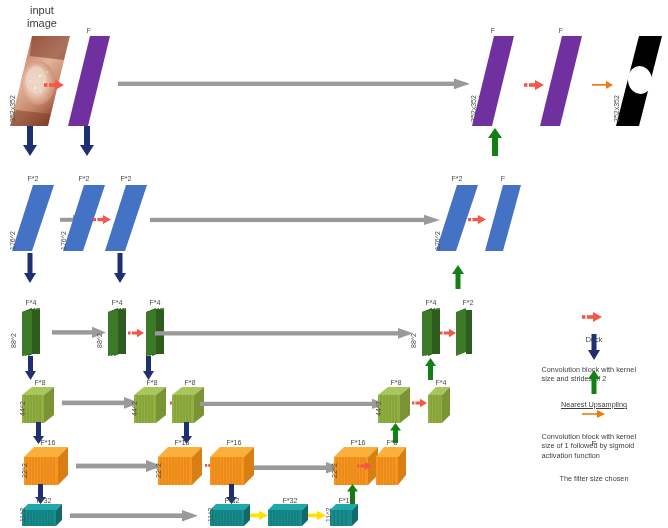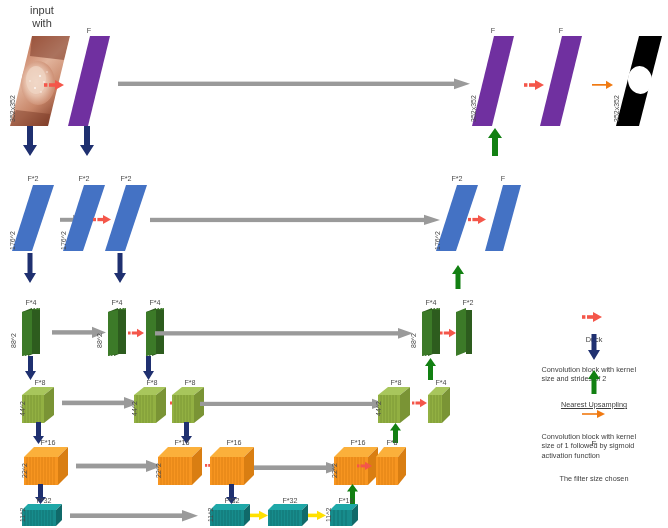--- a/index.html
+++ b/index.html
@@ -52,21 +52,21 @@
       <radialGradient id="polypBlob" cx="45%" cy="48%" r="52%">
         <stop offset="0%" stop-color="#f3ddcf"></stop>
         <stop offset="60%" stop-color="#e8c3ae"></stop>
         <stop offset="100%" stop-color="#cf9277"></stop>
       </radialGradient>
     </defs>
   </svg>
 
   <div class="ttl" style="left:4px;top:4px;width:76px;">
     <span>input</span><br>
-    <span>with</span>
+    <span>image</span>
   </div>
 
 
   <div class="thumb" style="left:10px;top:36px;">
     <svg width="60" height="90" viewBox="0 0 60 90">
       <clipPath id="clipIn">
           <polygon points="22,0 60,0 38,90 0,90"></polygon>
         </clipPath>
       <g clip-path="url(#clipIn)">
         <rect x="0" y="0" width="60" height="90" fill="url(#polypGrad)"></rect>

